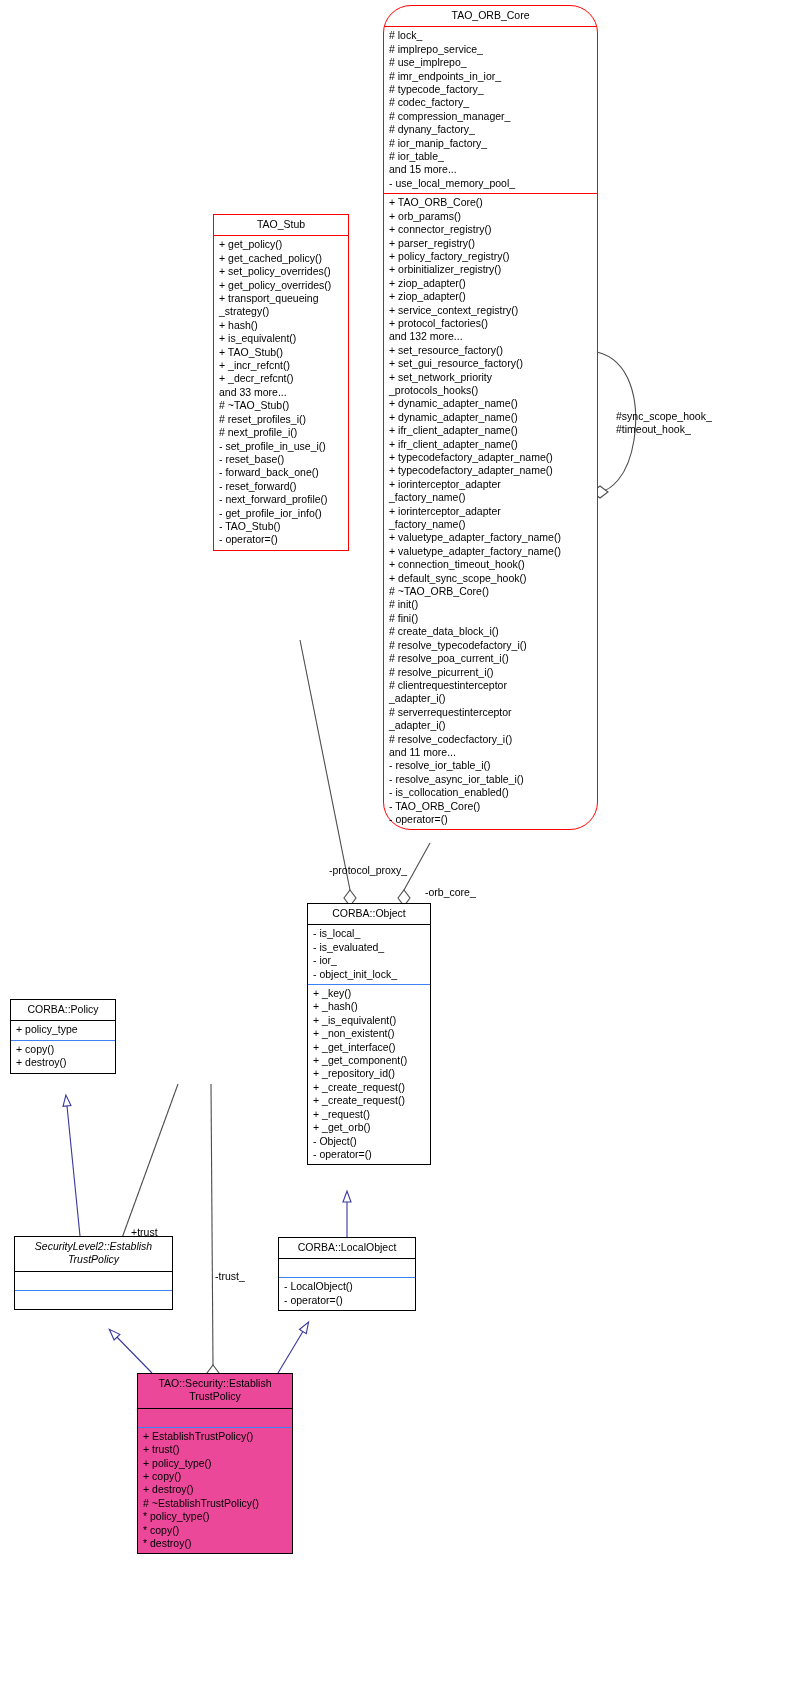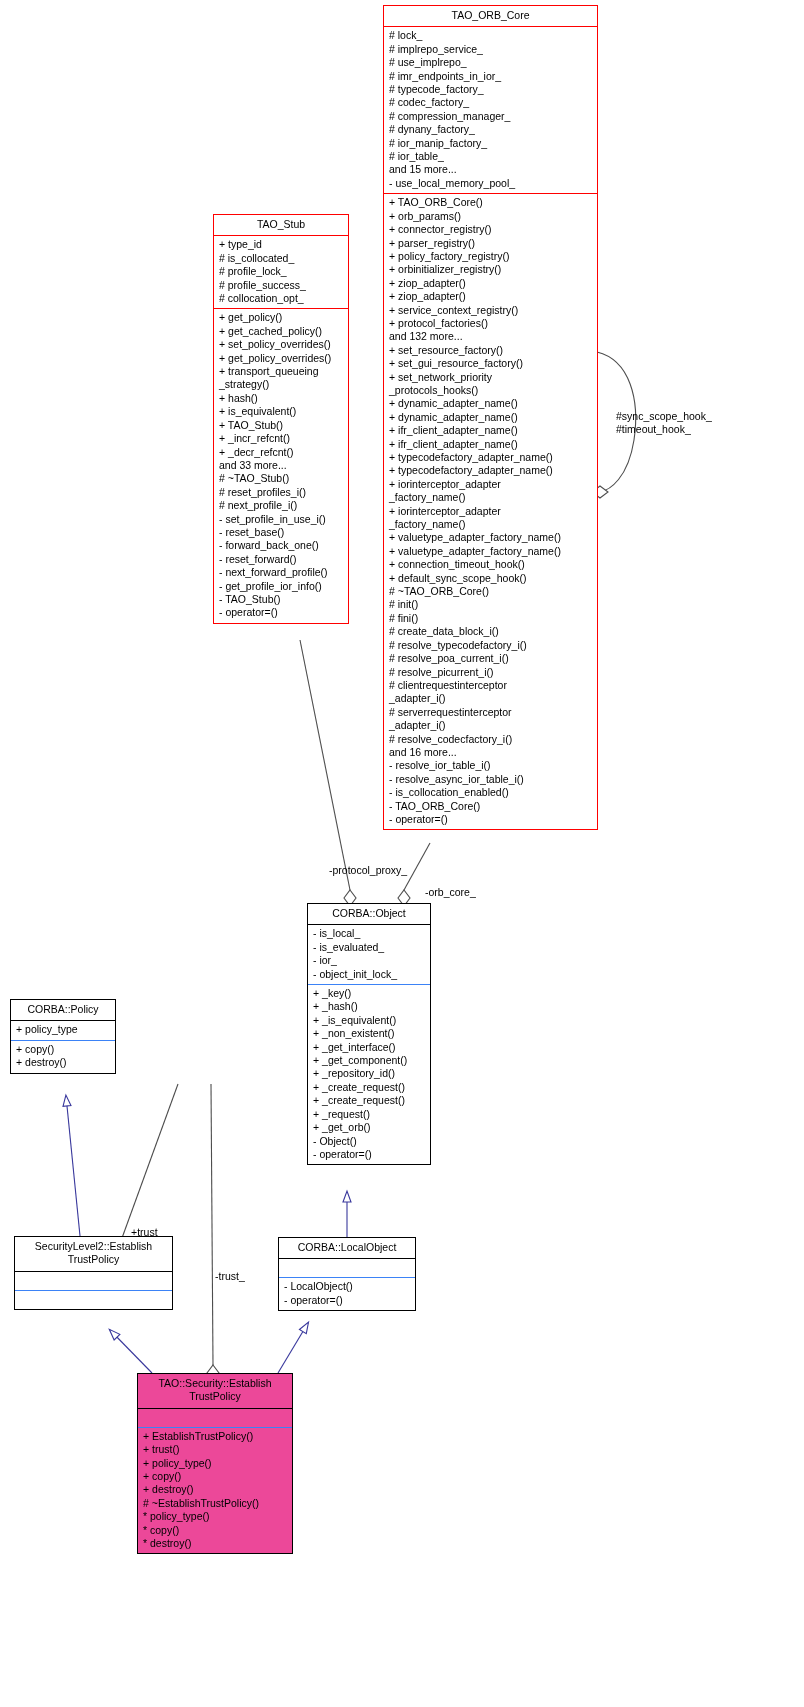--- a/index.html
+++ b/index.html
@@ -117,21 +117,21 @@
     <polygon points="118,1249 124,1257 118,1265 112,1257" fill="#ffffff" stroke="#4d4d4d" stroke-width="1.1"></polygon>
 
     <path d="M211,1084 L213,1365" fill="none" stroke="#4d4d4d" stroke-width="1.1"></path>
     <polygon points="213,1365 219,1373 213,1381 207,1373" fill="#ffffff" stroke="#4d4d4d" stroke-width="1.1"></polygon>
 
     <path d="M152,1373 L110,1330" fill="none" stroke="#38379c" stroke-width="1.1" marker-end="url(#inh-arrow)"></path>
 
     <path d="M278,1373 L308,1323" fill="none" stroke="#38379c" stroke-width="1.1" marker-end="url(#inh-arrow)"></path>
   </svg>
 
-  <div class="node red" id="n-orbcore" style="left:383px; top:5px; width:215px;">
+  <div class="node red" id="n-orbcore" style="left:383px; top:5px; width:215px;border-radius:28px;">
     <div class="title">TAO_ORB_Core</div>
     <div class="compartment">
         <div class="row"># lock_</div>
         <div class="row"># implrepo_service_</div>
         <div class="row"># use_implrepo_</div>
         <div class="row"># imr_endpoints_in_ior_</div>
         <div class="row"># typecode_factory_</div>
         <div class="row"># codec_factory_</div>
         <div class="row"># compression_manager_</div>
         <div class="row"># dynany_factory_</div>
@@ -170,38 +170,31 @@
         <div class="row"># ~TAO_ORB_Core()</div>
         <div class="row"># init()</div>
         <div class="row"># fini()</div>
         <div class="row"># create_data_block_i()</div>
         <div class="row"># resolve_typecodefactory_i()</div>
         <div class="row"># resolve_poa_current_i()</div>
         <div class="row"># resolve_picurrent_i()</div>
         <div class="row wrap"># clientrequestinterceptor<br>_adapter_i()</div>
         <div class="row wrap"># serverrequestinterceptor<br>_adapter_i()</div>
         <div class="row"># resolve_codecfactory_i()</div>
-        <div class="row">and 16 more...</div>
+        <div class="row">and 11 more...</div>
         <div class="row">- resolve_ior_table_i()</div>
         <div class="row">- resolve_async_ior_table_i()</div>
         <div class="row">- is_collocation_enabled()</div>
         <div class="row">- TAO_ORB_Core()</div>
         <div class="row">- operator=()</div>
       </div>
   </div>
 
   <div class="node red" id="n-stub" style="left:213px; top:214px; width:136px;">
     <div class="title">TAO_Stub</div>
-    <div class="compartment">
-        <div class="row">+ type_id</div>
-        <div class="row"># is_collocated_</div>
-        <div class="row"># profile_lock_</div>
-        <div class="row"># profile_success_</div>
-        <div class="row"># collocation_opt_</div>
-      </div>
     <div class="compartment">
         <div class="row">+ get_policy()</div>
         <div class="row">+ get_cached_policy()</div>
         <div class="row">+ set_policy_overrides()</div>
         <div class="row">+ get_policy_overrides()</div>
         <div class="row wrap">+ transport_queueing<br>_strategy()</div>
         <div class="row">+ hash()</div>
         <div class="row">+ is_equivalent()</div>
         <div class="row">+ TAO_Stub()</div>
         <div class="row">+ _incr_refcnt()</div>
@@ -251,21 +244,21 @@
     <div class="compartment">
         <div class="row">+ policy_type</div>
       </div>
     <div class="compartment">
         <div class="row">+ copy()</div>
         <div class="row">+ destroy()</div>
       </div>
   </div>
 
 
-  <div class="node" id="n-sl2" style="left:14px; top:1236px; width:159px;">
+  <div class="node" id="n-sl2" style="left:14px; top:1236px; width:159px;font-style:italic;">
     <div class="title">SecurityLevel2::Establish
 TrustPolicy</div>
     <div class="compartment empty"></div>
     <div class="compartment empty"></div>
   </div>
 
   <div class="node" id="n-localobj" style="left:278px; top:1237px; width:138px;">
     <div class="title">CORBA::LocalObject</div>
     <div class="compartment empty"></div>
     <div class="compartment">

